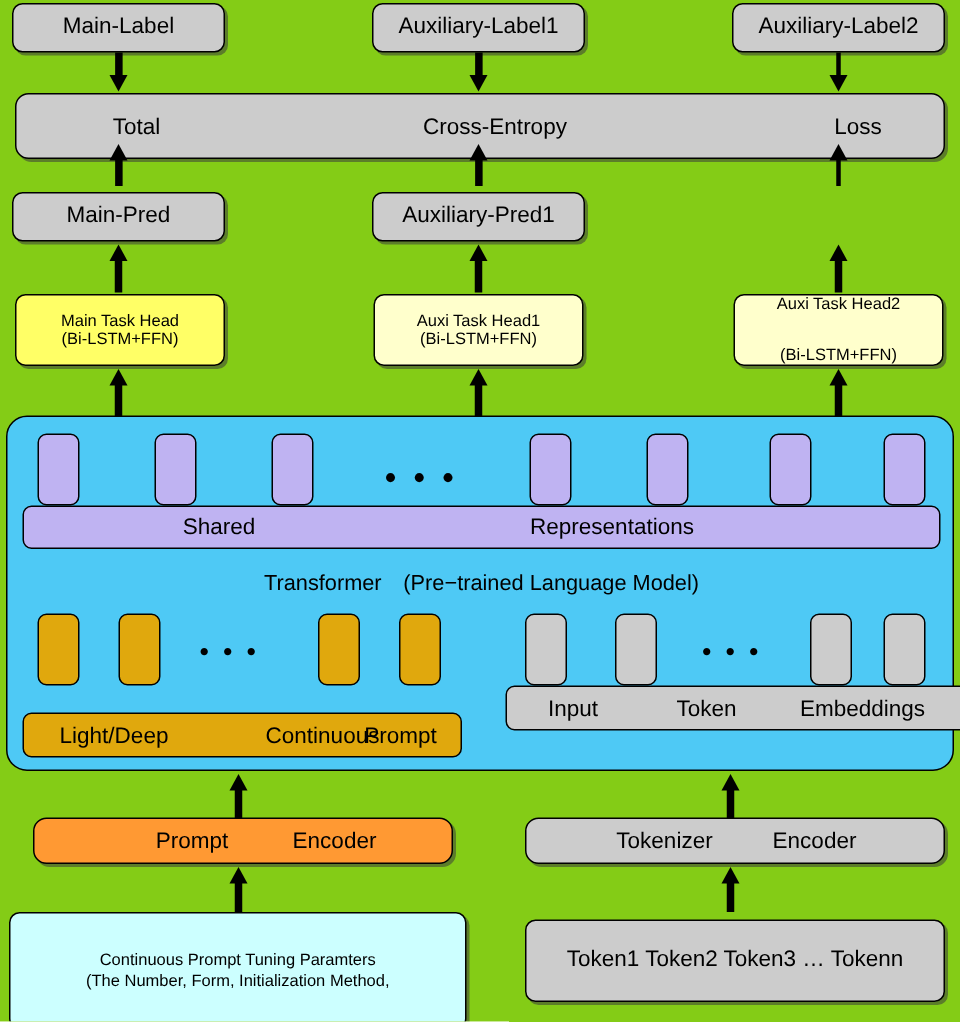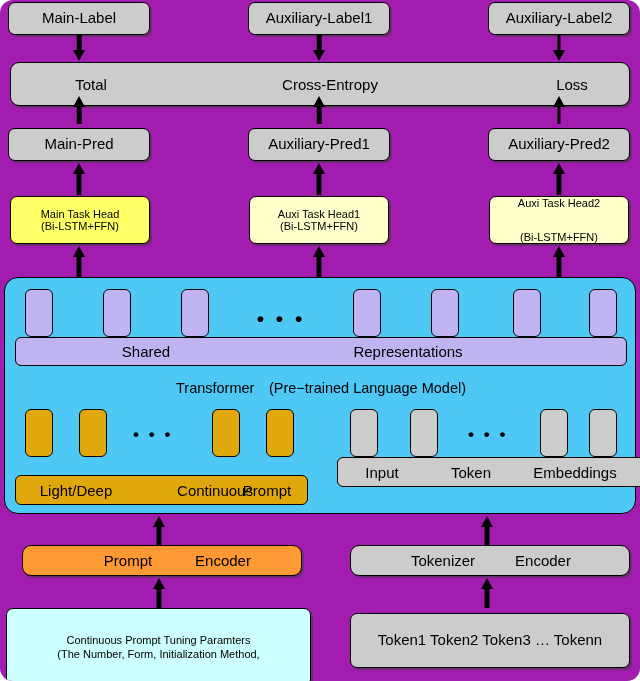--- a/index.html
+++ b/index.html
@@ -11,22 +11,21 @@
     width: 640px;
     height: 681px;
     font-family: "Liberation Sans", sans-serif;
     -webkit-font-smoothing: antialiased;
   }
   #stage {
     position: relative;
     width: 640px;
     height: 681px;
     overflow: hidden;
-    background: #a21caf;
-    border-radius: 13px;
+    background: #84cc16;
   }
 
   
   .node {
     position: absolute;
     box-sizing: border-box;
     border: 1.6px solid #000000;
     border-radius: 7px;
     display: flex;
     flex-direction: column;
@@ -180,23 +179,20 @@
     <div class="head"></div>
     <div class="shaft" style="top:10px; width:3px; height:18px;"></div>
   </div>
 
   <div class="node gray shadowed fs15" style="left:8px; top:128px; width:142px; height:33px;">
     <span>Main-Pred</span>
   </div>
   <div class="node gray shadowed fs15" style="left:248px; top:128px; width:142px; height:33px;">
     <span>Auxiliary-Pred1</span>
   </div>
-  <div class="node gray shadowed fs15" style="left:488px; top:128px; width:142px; height:33px;">
-    <span>Auxiliary-Pred2</span>
-  </div>
 
   <div class="arrow up" style="left:79px; top:163px; height:32px;">
     <div class="head"></div>
     <div class="shaft" style="top:10px; width:5px; height:22px;"></div>
   </div>
   <div class="arrow up" style="left:319px; top:163px; height:32px;">
     <div class="head"></div>
     <div class="shaft" style="top:10px; width:5px; height:22px;"></div>
   </div>
   <div class="arrow up" style="left:559px; top:163px; height:32px;">

